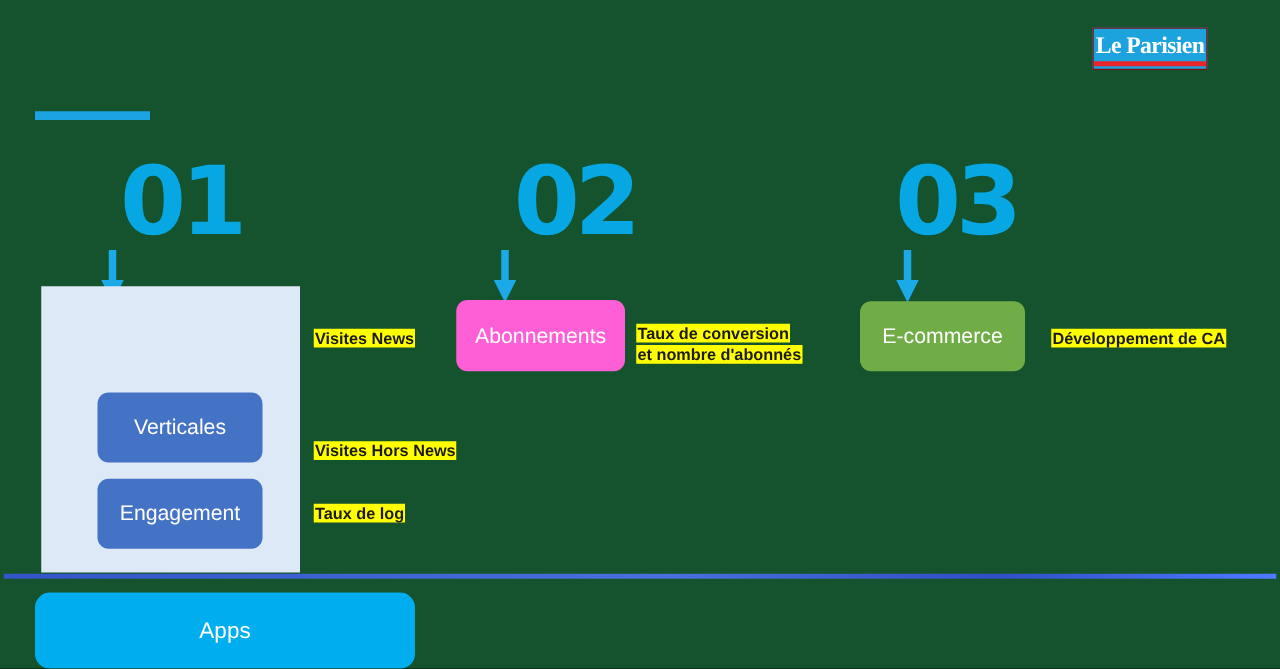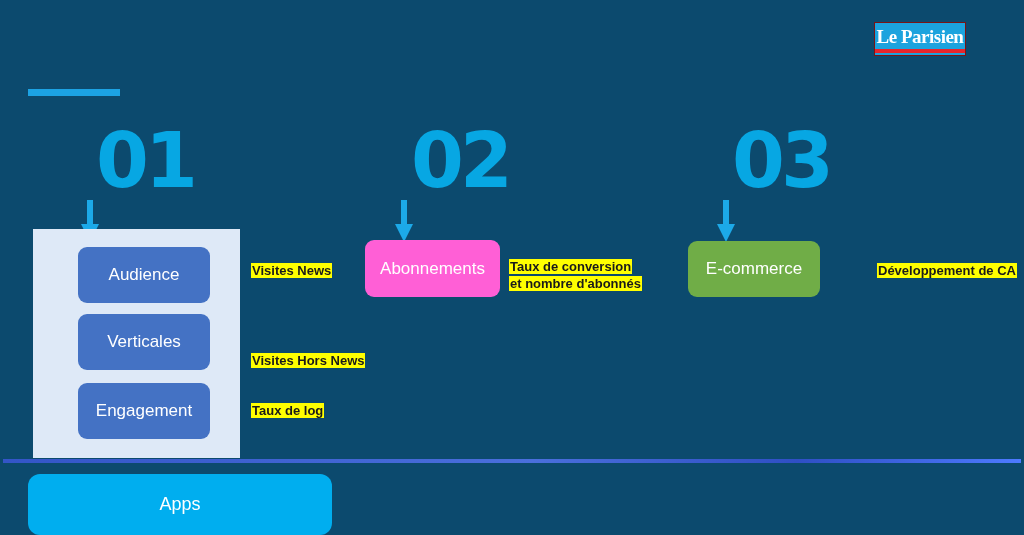--- a/index.html
+++ b/index.html
@@ -7,21 +7,21 @@
     padding: 0;
     background: #000000;
   }
   body {
     font-family: "Liberation Sans", sans-serif;
   }
   #slide {
     position: relative;
     width: 1024px;
     height: 535px;
-    background: #0c4a6e;
+    background: #14532d;
     overflow: hidden;
   }
 
   
   .logo {
     position: absolute;
     left: 874px;
     top: 22px;
     width: 92px;
     height: 34px;
@@ -70,21 +70,21 @@
     font-weight: bold;
     font-size: 76px;
     line-height: 76px;
     color: #07A7E3;
     letter-spacing: -4px;
     white-space: nowrap;
     margin-left: 48px;
   }
   .step-num-01 { left: 48px;  top: 123px; }
   .step-num-02 { left: 363px; top: 123px; }
-  .step-num-03 { left: 684px; top: 123px; }
+  .step-num-03 { left: 668px; top: 123px; }
 
   
   .arrow {
     position: absolute;
     width: 18px;
     height: 42px;
   }
   .arrow .shaft {
     position: absolute;
     left: 6px;
@@ -147,21 +147,21 @@
     white-space: nowrap;
   }
   .hl span {
     background: #FFFF00;
     padding: 0 1px;
   }
   .hl-visites-news      { left: 251px; top: 262px; }
   .hl-visites-hors-news { left: 251px; top: 352px; }
   .hl-taux-de-log       { left: 251px; top: 402px; }
   .hl-conversion        { left: 509px; top: 258px; }
-  .hl-dev-ca            { left: 832px; top: 262px; padding-left: 45px; }
+  .hl-dev-ca            { left: 796px; top: 262px; padding-left: 45px; }
 
   
   .divider {
     position: absolute;
     left: 3px;
     top: 459px;
     width: 1018px;
     height: 4px;
     background: linear-gradient(to right, #3355c7 0%, #4a6fdc 52%, #2f4fc4 78%, #4d7aff 100%);
   }
@@ -194,23 +194,20 @@
   </div>
 
   <div class="accent-dash"></div>
 
   <div class="step-num step-num-01">01</div>
   <div class="arrow arrow-01">
     <div class="shaft"></div>
     <div class="head"></div>
   </div>
   <div class="panel"></div>
-  <div class="pill pill-audience">
-    <span>Audience</span>
-  </div>
   <div class="pill pill-verticales">
     <span>Verticales</span>
   </div>
   <div class="pill pill-engagement">
     <span>Engagement</span>
   </div>
 
   <div class="hl hl-visites-news">
     <span>Visites News</span>
   </div>

